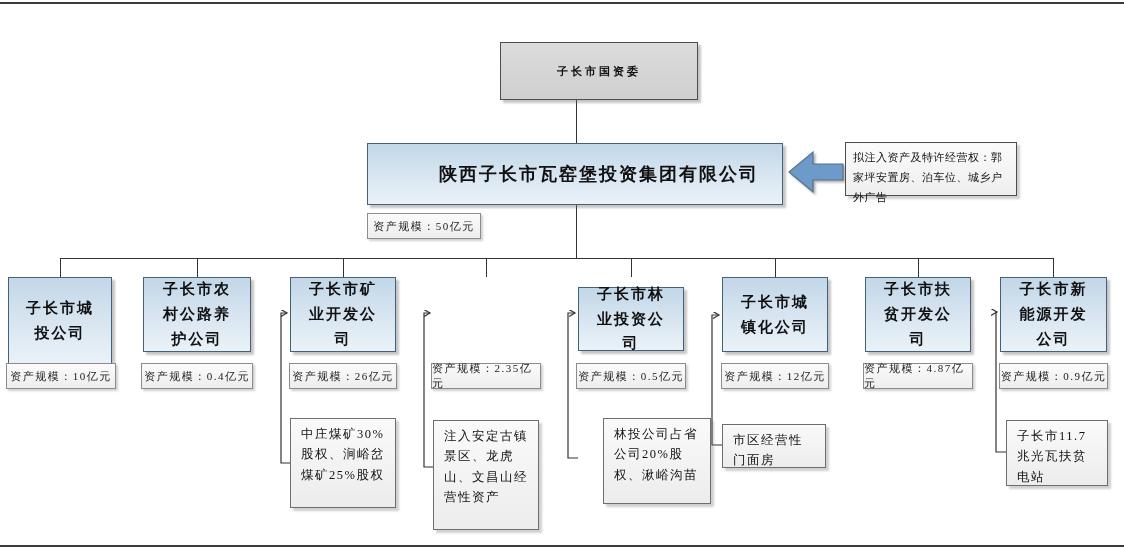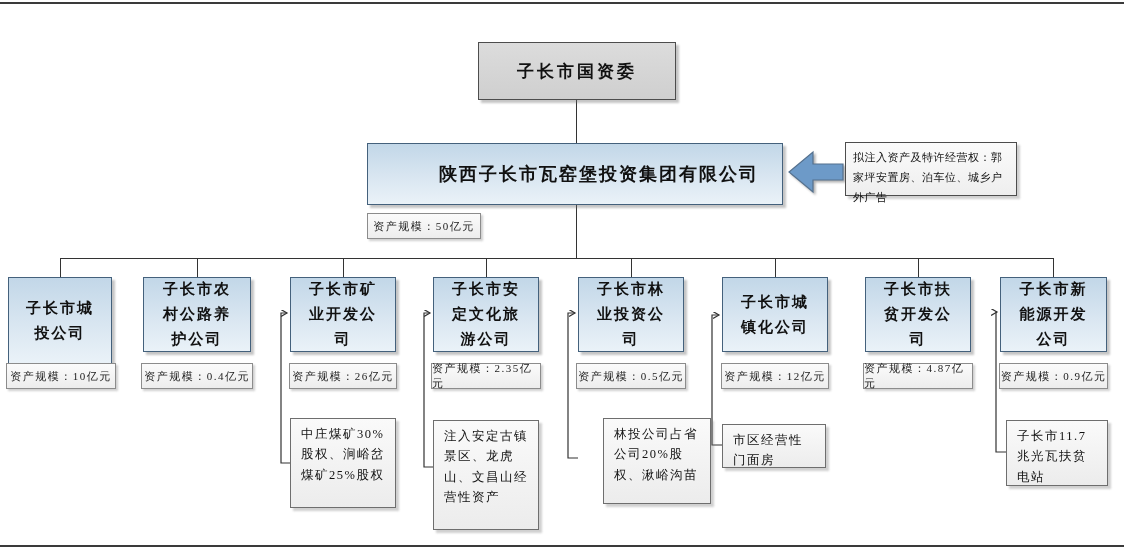--- a/index.html
+++ b/index.html
@@ -13,21 +13,21 @@
   .company{
     background:linear-gradient(180deg,#c2d7e8 0%,#d9e6f1 55%,#eaf2f8 100%);
     border:1px solid #44617c;box-shadow:3px 3px 2px rgba(110,110,110,.4);
     display:flex;align-items:center;justify-content:center;text-align:center;
     font-weight:bold;color:#111;padding-left:48px;
   }
   .root{
     background:linear-gradient(180deg,#dcdcdc 0%,#cfcfcf 100%);
     border:1px solid #4d4d4d;box-shadow:3px 3px 2px rgba(110,110,110,.4);
     display:flex;align-items:center;justify-content:center;text-align:center;
-    font-weight:bold;font-size:17px;letter-spacing:3px;color:#111;
+    font-weight:bold;font-size:11px;letter-spacing:3px;color:#111;margin-left:22px;
   }
   .main{font-size:18px;letter-spacing:2px;}
   .child{font-size:15px;letter-spacing:2px;line-height:1.65;padding:0 15px;}
   .tag{
     background:linear-gradient(180deg,#fbfbfb 0%,#ededed 100%);
     border:1px solid #8c8c8c;box-shadow:2px 2px 2px rgba(120,120,120,.35);
     font-size:11px;letter-spacing:1.5px;color:#222;
     display:flex;align-items:center;justify-content:center;
   }
   .note{
@@ -74,22 +74,21 @@
   <div class="box root" style="left:478px;top:42px;width:198px;height:58px">子长市国资委</div>
 
   <div class="box company main" style="left:367px;top:143px;width:416px;height:62px">陕西子长市瓦窑堡投资集团有限公司</div>
   <div class="box tag" style="left:367px;top:213px;width:114px;height:26px">资产规模：50亿元</div>
 
   <div class="box callout" style="left:845px;top:142px;width:172px;height:54px">拟注入资产及特许经营权：郭家坪安置房、泊车位、城乡户外广告</div>
 
   <div class="box company child" style="left:8px;top:277px;width:104px;height:87px">子长市城投公司</div>
   <div class="box company child" style="left:143px;top:277px;width:108px;height:75px">子长市农村公路养护公司</div>
   <div class="box company child" style="left:290px;top:277px;width:106px;height:75px">子长市矿业开发公司</div>
-  <div class="box company child" style="left:433px;top:277px;width:106px;height:75px">子长市安定文化旅游公司</div>
-  <div class="box company child" style="left:578px;top:277px;width:106px;height:75px">子长市林业投资公司</div>
+  <div class="box company child" style="left:578px;top:287px;width:106px;height:64px">子长市林业投资公司</div>
   <div class="box company child" style="left:722px;top:277px;width:106px;height:75px">子长市城镇化公司</div>
   <div class="box company child" style="left:865px;top:277px;width:106px;height:75px">子长市扶贫开发公司</div>
   <div class="box company child" style="left:1000px;top:277px;width:107px;height:75px">子长市新能源开发公司</div>
 
   <div class="box tag" style="left:6px;top:363px;width:110px;height:26px">资产规模：10亿元</div>
   <div class="box tag" style="left:141px;top:363px;width:112px;height:26px">资产规模：0.4亿元</div>
   <div class="box tag" style="left:289px;top:363px;width:108px;height:26px">资产规模：26亿元</div>
   <div class="box tag" style="left:431px;top:363px;width:110px;height:26px">资产规模：2.35亿元</div>
   <div class="box tag" style="left:576px;top:363px;width:110px;height:26px">资产规模：0.5亿元</div>
   <div class="box tag" style="left:721px;top:363px;width:108px;height:26px">资产规模：12亿元</div>

